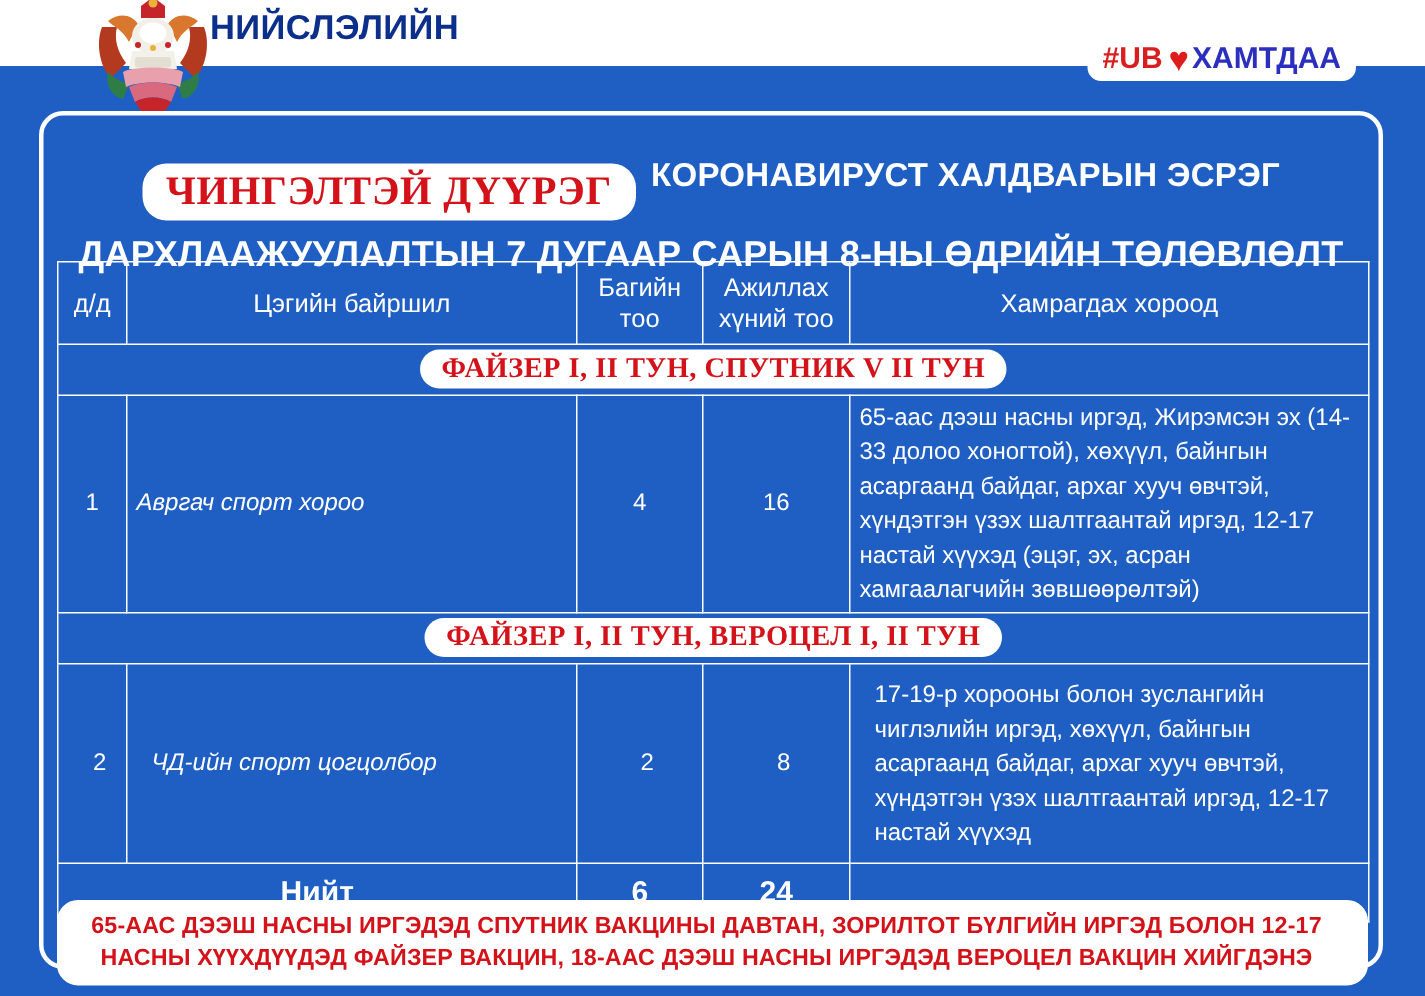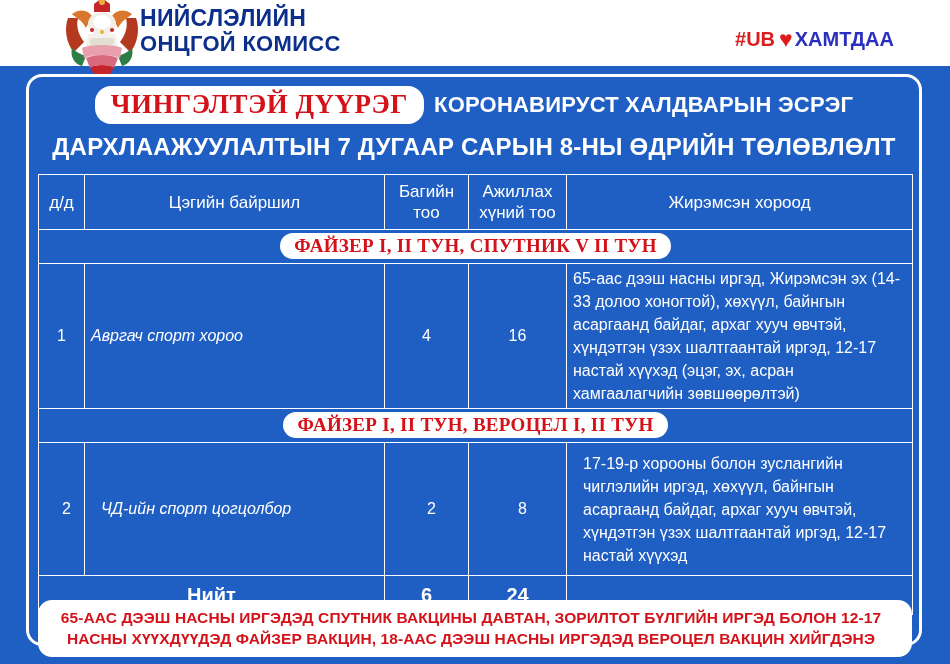--- a/index.html
+++ b/index.html
@@ -13,21 +13,21 @@
     font-family: "Liberation Sans", sans-serif;
     overflow: hidden;
     position: relative;
   }
 
   
   .header-band {
     position: absolute;
     left: 0; top: 0;
     width: 950px;
-    height: 66px;
+    height: 44px;
     background: #ffffff;
     display: flex;
     align-items: center;
   }
   .emblem-wrap {
     position: absolute;
     left: 62px;
     top: -2px;
     width: 80px;
     height: 76px;
@@ -96,20 +96,21 @@
   .district-pill {
     background: #ffffff;
     color: #d4121a;
     font-family: "Liberation Serif", serif;
     font-weight: bold;
     font-size: 27px;
     line-height: 1;
     padding: 5px 16px 6px 16px;
     border-radius: 16px;
     letter-spacing: .5px;
+    margin-top: 23px;
   }
   .title-rest {
     color: #ffffff;
     font-weight: bold;
     font-size: 22px;
     letter-spacing: .2px;
   }
   .title-line2 {
     color: #ffffff;
     font-weight: bold;
@@ -233,21 +234,20 @@
       <path d="M28 70 C34 66 46 66 52 70 L48 76 L32 76 Z" fill="#c4242a"></path>
 
       <circle cx="30" cy="32" r="2" fill="#c4242a"></circle>
       <circle cx="50" cy="32" r="2" fill="#c4242a"></circle>
       <circle cx="40" cy="34" r="2" fill="#e8b23a"></circle>
     </svg>
   </div>
 
   <div class="org-name">
     <div class="line1">НИЙСЛЭЛИЙН</div>
-    <div class="line2">ОНЦГОЙ КОМИСС</div>
   </div>
 </div>
 
 <div class="hashtag">
   <span class="hash">#UB</span>
   <span class="heart">♥</span>
   <span>ХАМТДАА</span>
 </div>
 
 <div class="frame"></div>
@@ -273,21 +273,21 @@
       <th>д/д</th>
       <th>Цэгийн байршил</th>
       <th>
         <span>Багийн</span><br>
         <span>тоо</span>
       </th>
       <th>
         <span>Ажиллах</span><br>
         <span>хүний тоо</span>
       </th>
-      <th>Жирэмсэн хороод</th>
+      <th>Хамрагдах хороод</th>
     </tr>
   </thead>
   <tbody>
 
     <tr class="banner-row">
       <td colspan="5">
         <span class="banner-pill">ФАЙЗЕР I, II ТУН, СПУТНИК V II ТУН</span>
       </td>
     </tr>
 

